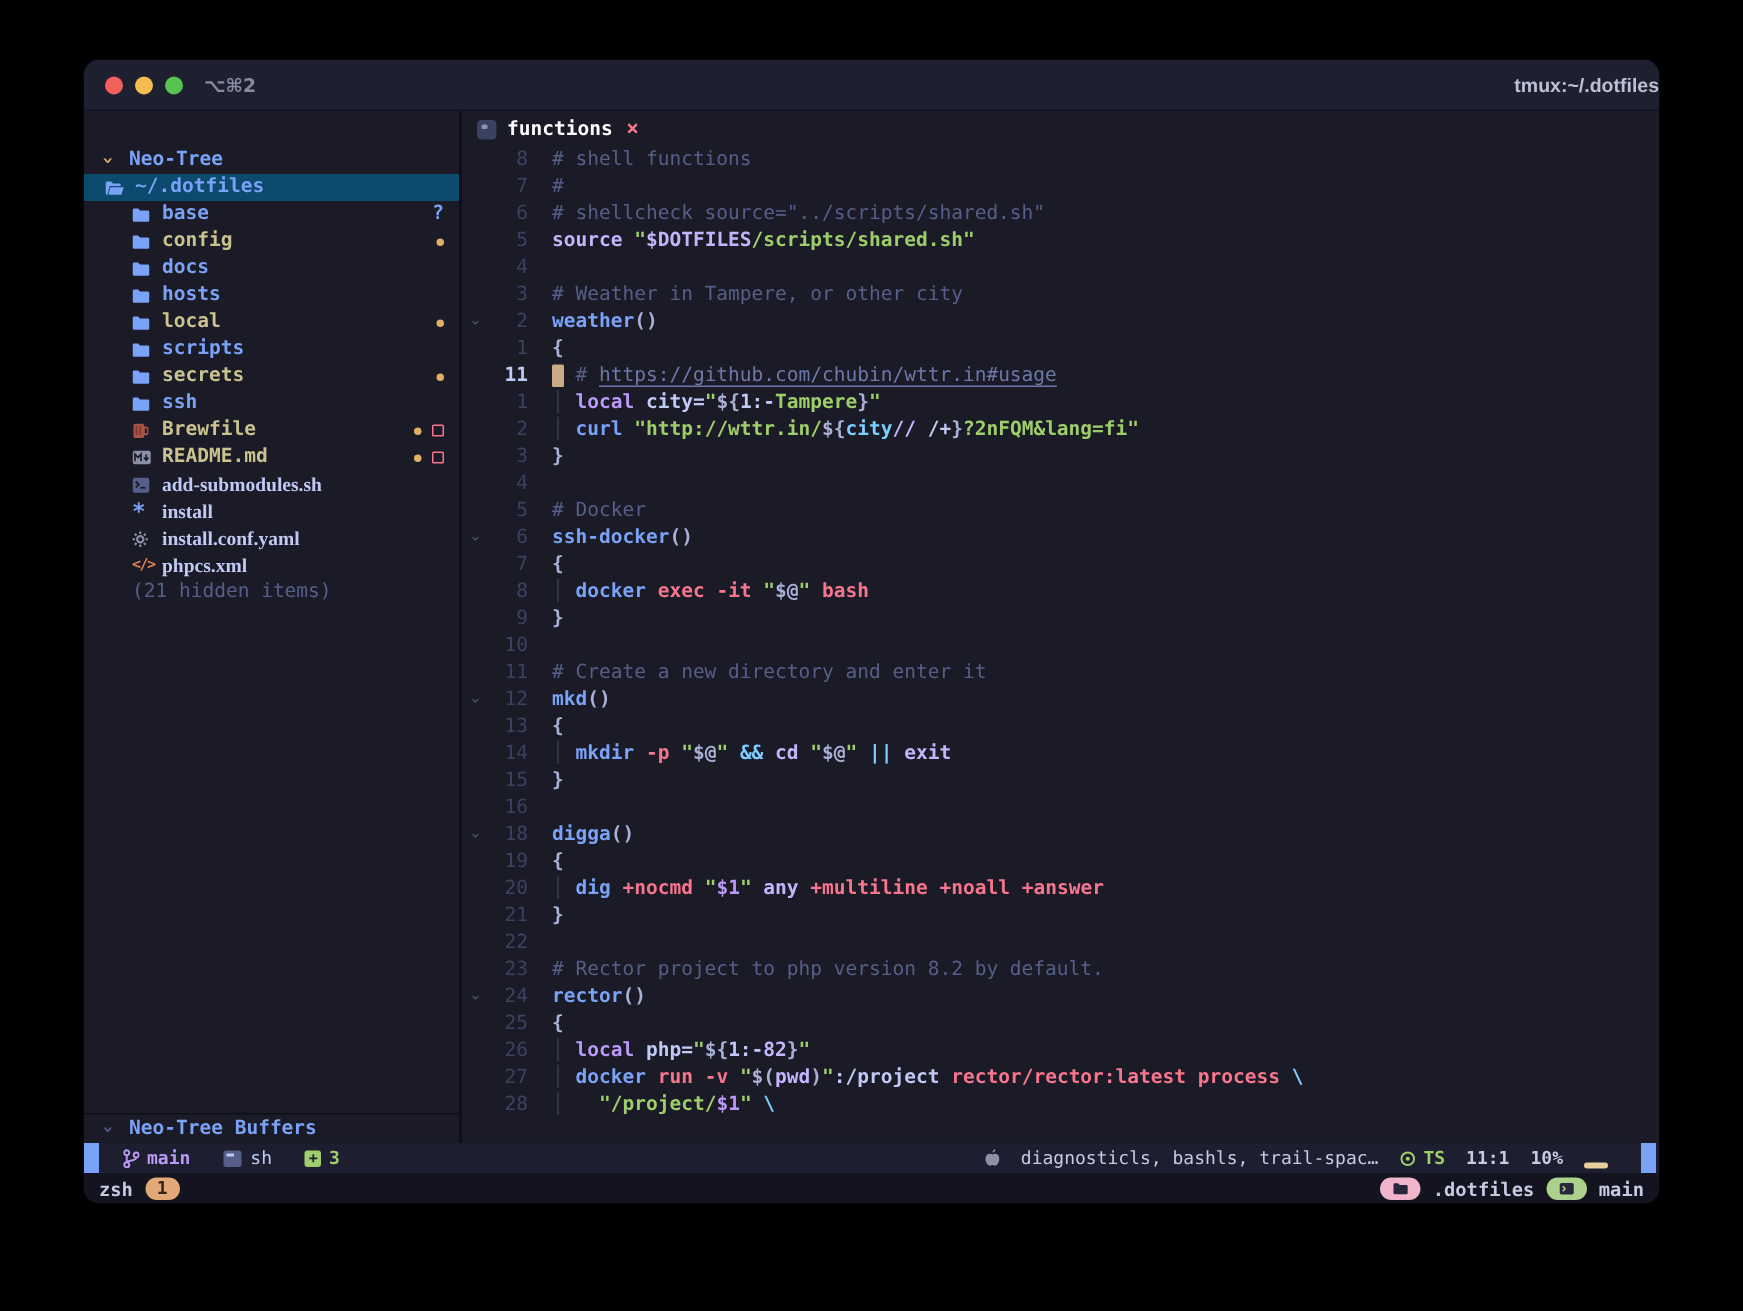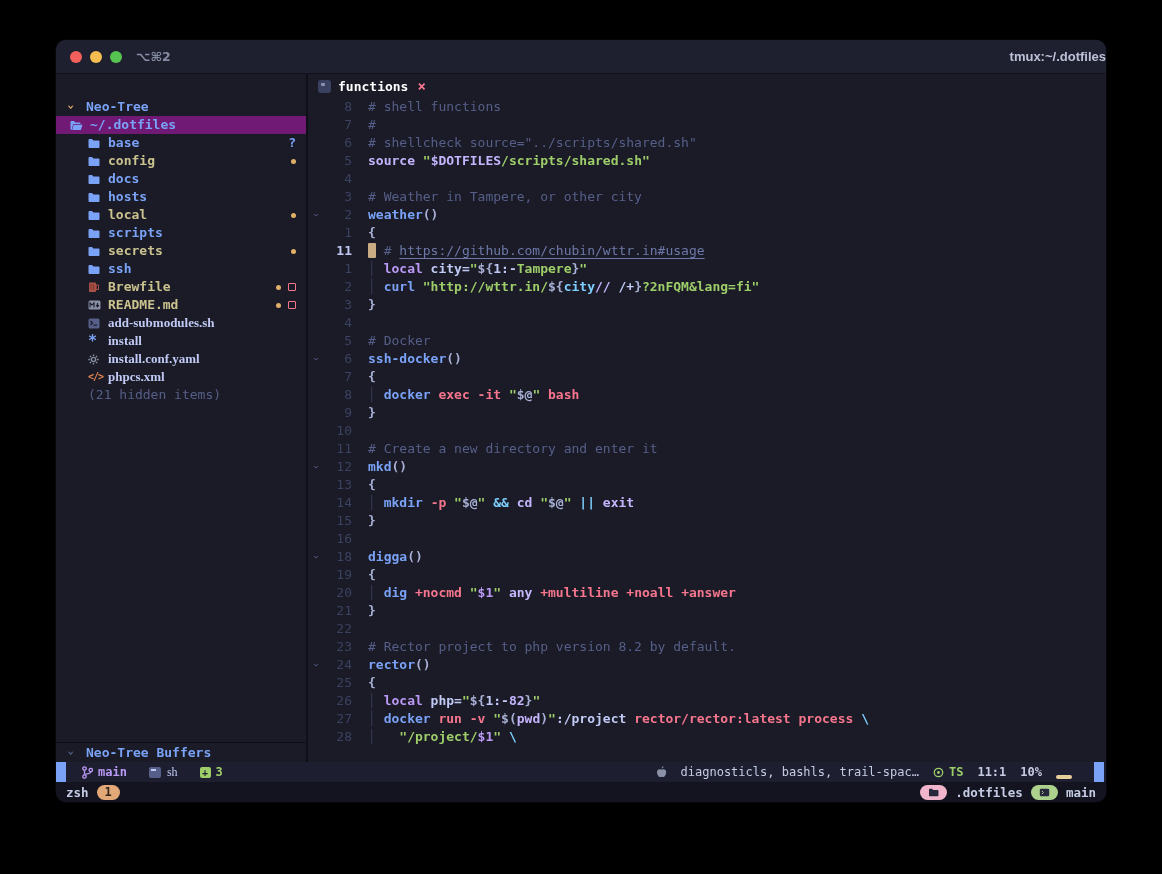--- a/index.html
+++ b/index.html
@@ -29,21 +29,21 @@
   #main{display:flex;height:688px;}
   #sidebar{width:252px;border-right:2px solid #0e0f18;display:flex;flex-direction:column;
     font-size:13px;}
   #sidebar .spacer-top{height:24px;flex:none;}
   .tree-row{height:18px;line-height:18px;display:flex;align-items:center;white-space:nowrap;flex:none;}
   .tree-head{padding-left:8px;color:#7aa2f7;font-weight:bold;}
   .tree-head .chev{color:#e0af68;font-weight:bold;display:inline-block;transform:rotate(90deg);
     width:14px;text-align:center;margin-right:8px;}
   .titem{padding-left:32px;font-weight:bold;color:#c0caf5;}
   .titem.level0{padding-left:14px;}
-  .titem.selected{background:#701a75;}
+  .titem.selected{background:#0c4a6e;}
   .titem .ficon{width:16px;flex:none;display:inline-flex;align-items:center;margin-right:4px;}
   .titem .noicon{width:0;margin:0;}
   .titem .lbl{flex:0 1 auto;overflow:hidden;}
   .titem .badges{margin-left:auto;padding-right:10px;display:flex;align-items:center;gap:7px;}
   .c-blue{color:#7aa2f7;} .c-yellow{color:#cbc38f;} .c-fg{color:#c0caf5;font-family:Liberation Serif, serif;} .c-dim{color:#565f89;font-weight:normal;}
   .badge-dot{width:5px;height:5px;border-radius:50%;background:#e0af68;}
   .badge-square{width:8px;height:8px;border:1.5px solid #f7768e;border-radius:1px;}
   .badge-q{color:#7aa2f7;font-weight:bold;font-size:13px;}
   #buffers{margin-top:auto;border-top:1px solid #0d0e16;}
   #buffers .tree-row{height:19px;}
@@ -70,21 +70,21 @@
   .tk-purple{color:#bb9af7;} .tk-red{color:#f7768e;}
   .tk-guide{color:#363b54;font-weight:normal;}
   .tk-cursor{background:#c9ac84;color:#1a1b26;border-radius:1px;}
 
   
   #statusline{height:20px;background:#1d1f30;display:flex;align-items:center;font-size:12px;
     color:#c0caf5;position:relative;}
   .mode-block{width:10px;height:20px;background:#7aa2f7;flex:none;}
   .mode-block.right{margin-left:8px;margin-right:2px;}
   #sl-branch{display:flex;align-items:center;gap:5px;color:#bb9af7;font-weight:bold;margin-left:16px;}
-  #sl-file{display:flex;align-items:center;gap:6px;margin-left:22px;font-family:Liberation Serif, serif;}
+  #sl-file{display:flex;align-items:center;gap:6px;margin-left:22px;}
   #sl-file .ft-icon{width:12px;height:11px;background:#565f89;border-radius:2px;position:relative;}
   #sl-file .ft-icon::after{content:"";position:absolute;left:2px;top:2px;width:5px;height:2px;background:#c0caf5;}
   #sl-added{display:flex;align-items:center;gap:5px;margin-left:22px;color:#9ece6a;font-weight:bold;}
   .plus-box{width:11px;height:11px;background:#9ece6a;border-radius:2px;color:#1d1f30;font-size:10px;
     line-height:11px;text-align:center;font-weight:bold;}
   #sl-right{margin-left:auto;display:flex;align-items:center;gap:14px;}
   #sl-lsp{display:flex;align-items:center;gap:8px;color:#c6cbe4;}
   #sl-ts{display:flex;align-items:center;gap:5px;color:#9ece6a;font-weight:bold;}
   #sl-pos,#sl-pct{color:#c6cbe4;font-weight:bold;}
   .scroll-thumb{width:16px;height:4px;background:#e7cf9c;border-radius:2px;position:relative;top:5px;}

